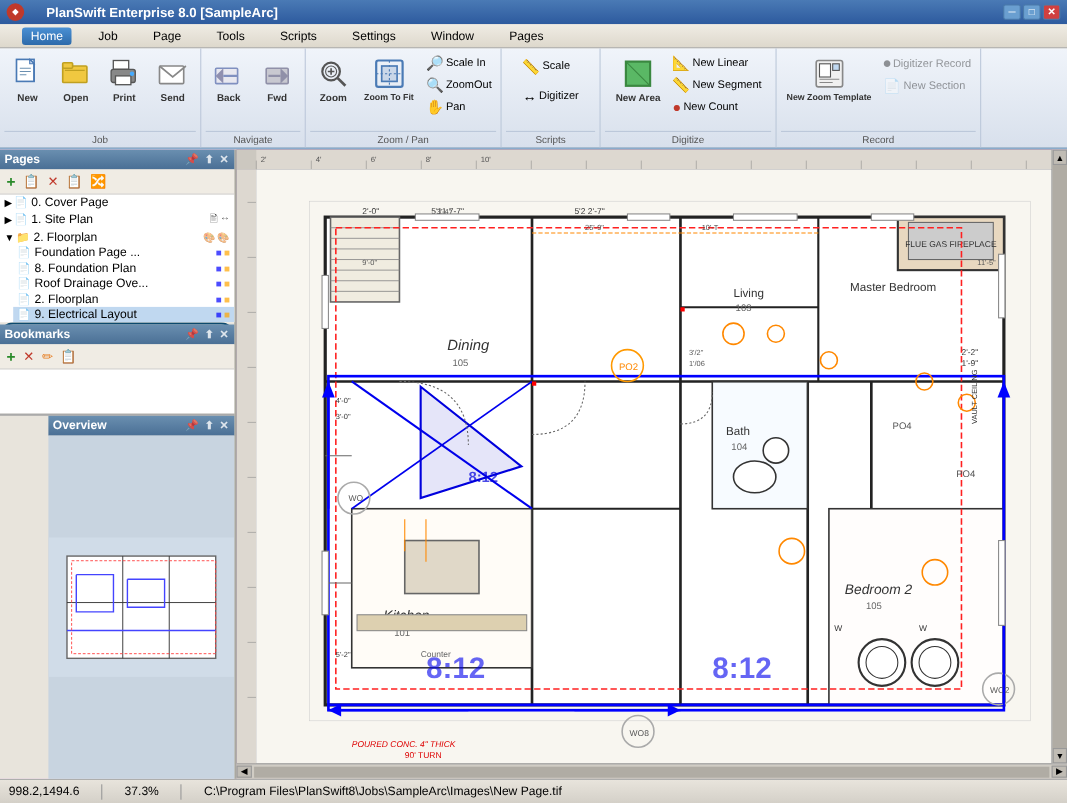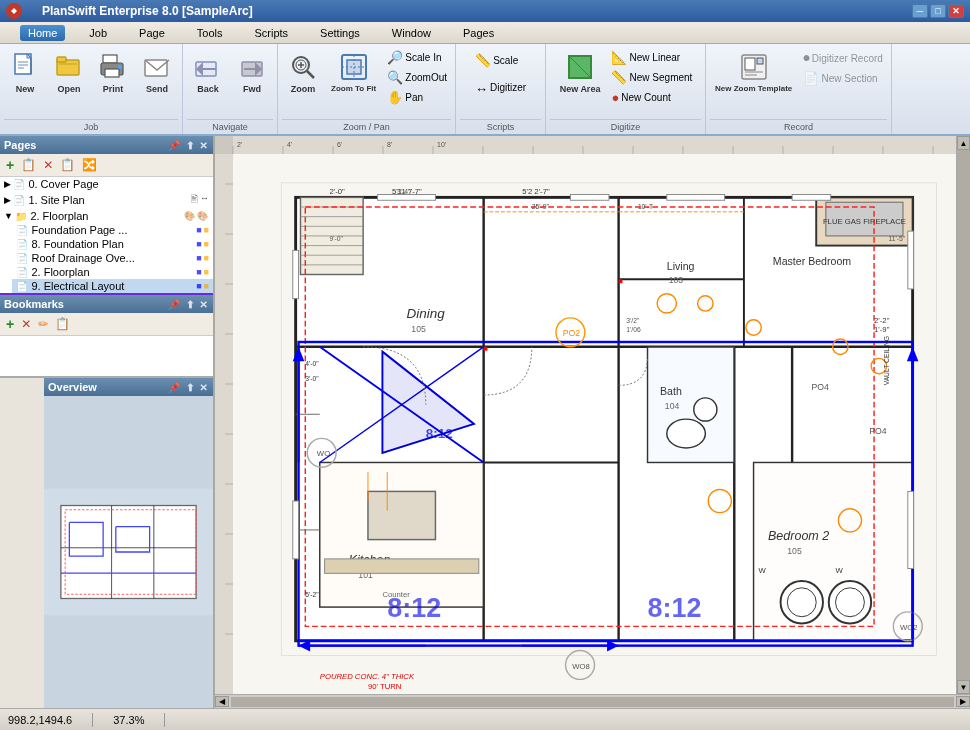--- a/index.html
+++ b/index.html
@@ -173,21 +173,21 @@
       cursor: pointer;
       white-space: nowrap;
     }
     .tree-item.selected { background: #c0d8f0; }
     .tree-indent { margin-left: 12px; }
     .tree-icon { font-size: 10px; margin-right: 3px; color: #666; }
     .tree-expand { font-size: 9px; cursor: pointer; margin-right: 2px; }
     .tree-actions { margin-left: auto; display: flex; gap: 2px; opacity: 0.7; font-size: 9px; }
 
     
-    .bookmarks-panel { flex: 0 0 auto; border-top: 2px solid #6d28d9; }
+    .bookmarks-panel { flex: 0 0 auto; border-top: 2px solid #0c4a6e; border-radius: 12px; }
     .bookmarks-toolbar {
       background: #f0ece4;
       padding: 2px 4px;
       display: flex;
       gap: 3px;
       border-bottom: 1px solid #ccc;
       align-items: center;
     }
     .bookmarks-content { background: white; height: 40px; }
 
@@ -881,13 +881,14 @@
     </div>
   </div>
 
 </div>
 
 <div class="status-bar">
   <span>998.2,1494.6</span>
   <div class="status-separator"></div>
   <span>37.3%</span>
   <div class="status-separator"></div>
+  <span>C:\Program Files\PlanSwift8\Jobs\SampleArc\Images\New Page.tif</span>
 </div>
 
 </body></html>

